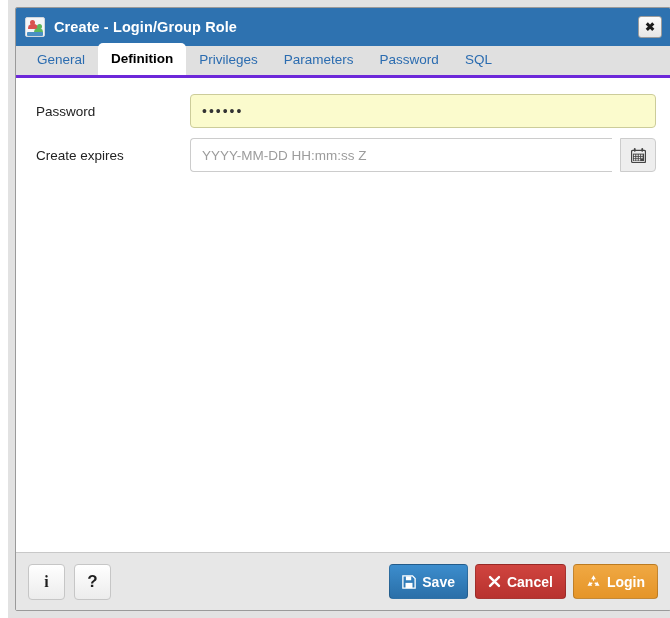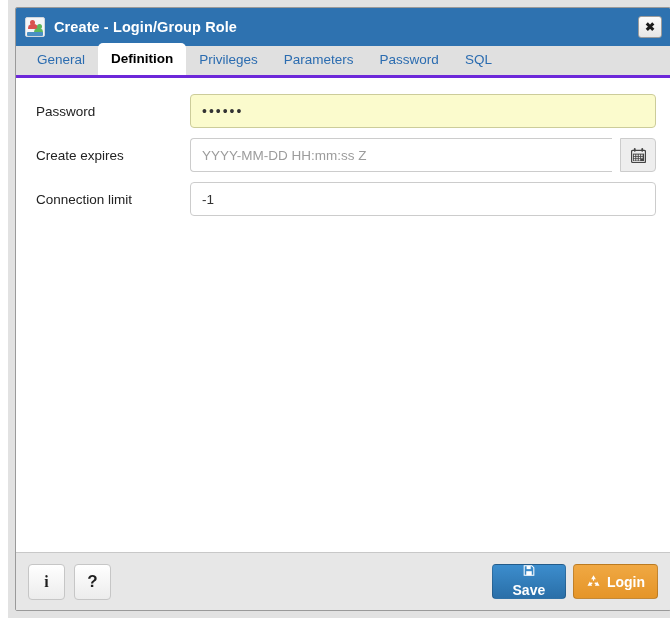--- a/index.html
+++ b/index.html
@@ -235,21 +235,21 @@
     align-items: center;
     justify-content: center;
     gap: 6px;
     padding: 0 12px;
     color: #ffffff;
     font-size: 14px;
     font-weight: bold;
     cursor: pointer;
     border: 1px solid rgba(0,0,0,0.18);
   }
-  .act-btn.save   { background: linear-gradient(#3c8dcd, #2a6fa8); flex-direction: column; }
+  .act-btn.save   { background: linear-gradient(#3c8dcd, #2a6fa8); }
   .act-btn.cancel { background: linear-gradient(#d0443f, #b8322e); }
   .act-btn.reset  { background: linear-gradient(#f0a843, #e59528); }
   .act-btn svg { display: block; }
 </style>
 </head>
 <body>
 
 <div class="window-frame">
   <div class="window">
 
@@ -306,26 +306,20 @@
                 <rect x="5.6" y="11.8" width="1.6" height="1.6" fill="#eee"></rect>
                 <rect x="8.2" y="11.8" width="1.6" height="1.6" fill="#eee"></rect>
                 <rect x="3" y="0" width="2" height="4" rx="1" fill="#444"></rect>
                 <rect x="11" y="0" width="2" height="4" rx="1" fill="#444"></rect>
               </svg>
             </div>
           </div>
         </div>
       </div>
 
-      <div class="form-row">
-        <div class="form-label">Connection limit</div>
-        <div class="field-wrap">
-          <input class="txt-input" type="text" value="-1" style="">
-        </div>
-      </div>
 
     </div>
 
     <div class="footer">
       <div class="footer-left">
         <div class="icon-btn">
           <span>i</span>
         </div>
         <div class="icon-btn help">
           <span>?</span>
@@ -335,20 +329,26 @@
 
         <div class="act-btn save">
           <svg width="14" height="14" viewBox="0 0 16 16" aria-hidden="true">
             <path d="M1 1h11l3 3v11H1z" fill="none" stroke="#fff" stroke-width="1.5"></path>
             <rect x="4.5" y="1.5" width="6" height="4.5" fill="#fff"></rect>
             <rect x="4" y="9" width="8" height="6" fill="#fff"></rect>
           </svg>
           <span>Save</span>
         </div>
 
+        <div class="act-btn cancel">
+          <svg width="13" height="13" viewBox="0 0 16 16" aria-hidden="true">
+            <path d="M2.5 2.5 L13.5 13.5 M13.5 2.5 L2.5 13.5" stroke="#fff" stroke-width="3" stroke-linecap="round"></path>
+          </svg>
+          <span>Cancel</span>
+        </div>
 
         <div class="act-btn reset">
           <svg width="15" height="15" viewBox="0 0 16 16" aria-hidden="true">
             <path d="M8 1.2 L10.5 5.6 L8.6 5.6 L8.6 7.2 L7.4 7.2 L7.4 5.6 L5.5 5.6 Z" fill="#fff"></path>
             <path d="M1.6 12.4 L4.1 8 L5.1 9.6 L6.4 8.9 L7 10 L5.6 10.8 L6.6 12.4 Z" fill="#fff"></path>
             <path d="M14.4 12.4 L9.4 12.4 L10.4 10.8 L9 10 L9.6 8.9 L10.9 9.6 L11.9 8 Z" fill="#fff"></path>
           </svg>
           <span>Login</span>
         </div>
 

